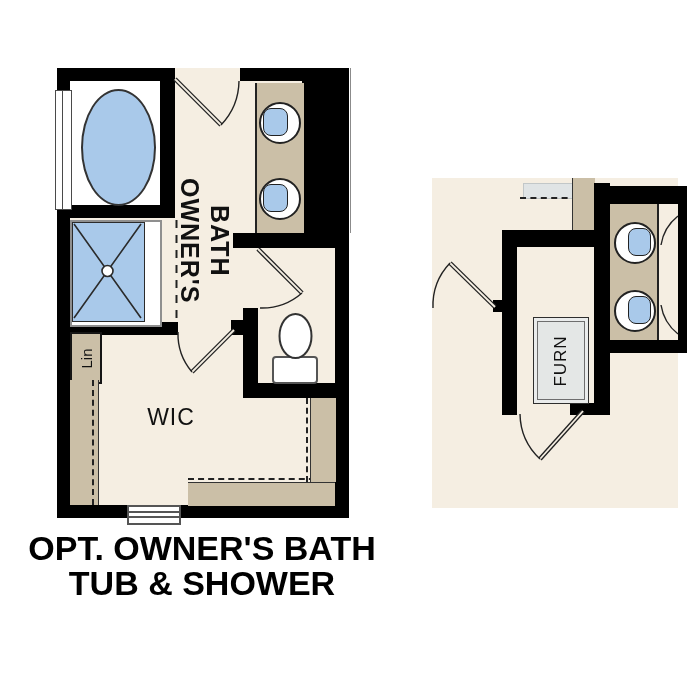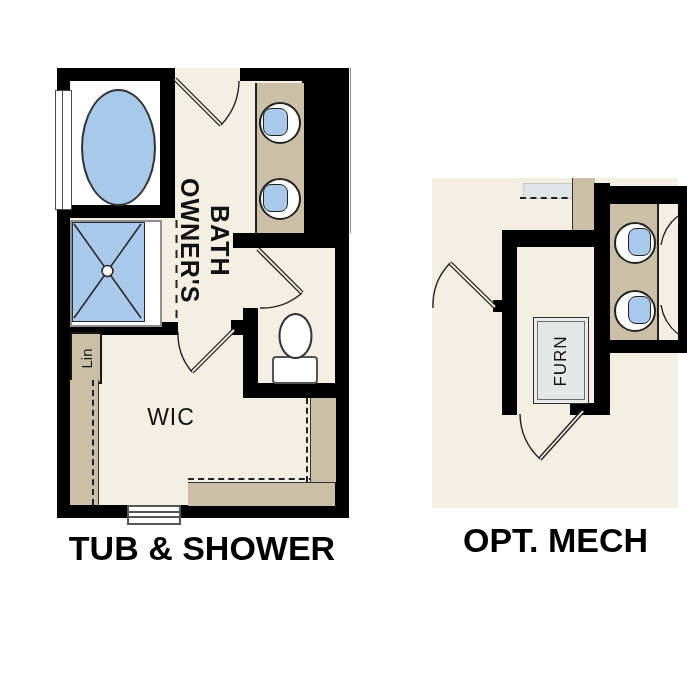--- a/index.html
+++ b/index.html
@@ -156,18 +156,18 @@
     <path d="M151,233 L108,281" stroke="#222" stroke-width="4.5" fill="none"></path>
     <path d="M151,233 L108,281" stroke="#f5eee2" stroke-width="1.8" fill="none"></path>
     <path d="M108,281 A63,63 0 0 1 88,236" stroke="#222" stroke-width="1.4" fill="none"></path>
 
     <path d="M246,38 A46,46 0 0 0 229,67" stroke="#222" stroke-width="1.4" fill="none"></path>
     <path d="M246,156 A46,46 0 0 1 229,127" stroke="#222" stroke-width="1.4" fill="none"></path>
   </svg>
 </div>
 
 <div class="caption" style="left:0;top:531px;width:404px">
+  <div>OPT. OWNER'S BATH</div>
   <div>TUB &amp; SHOWER</div>
 </div>
 
 <div class="caption" style="left:424px;top:524px;width:263px;line-height:33px">
-  <div>OPT. MECH</div>
 </div>
 
 </body></html>

